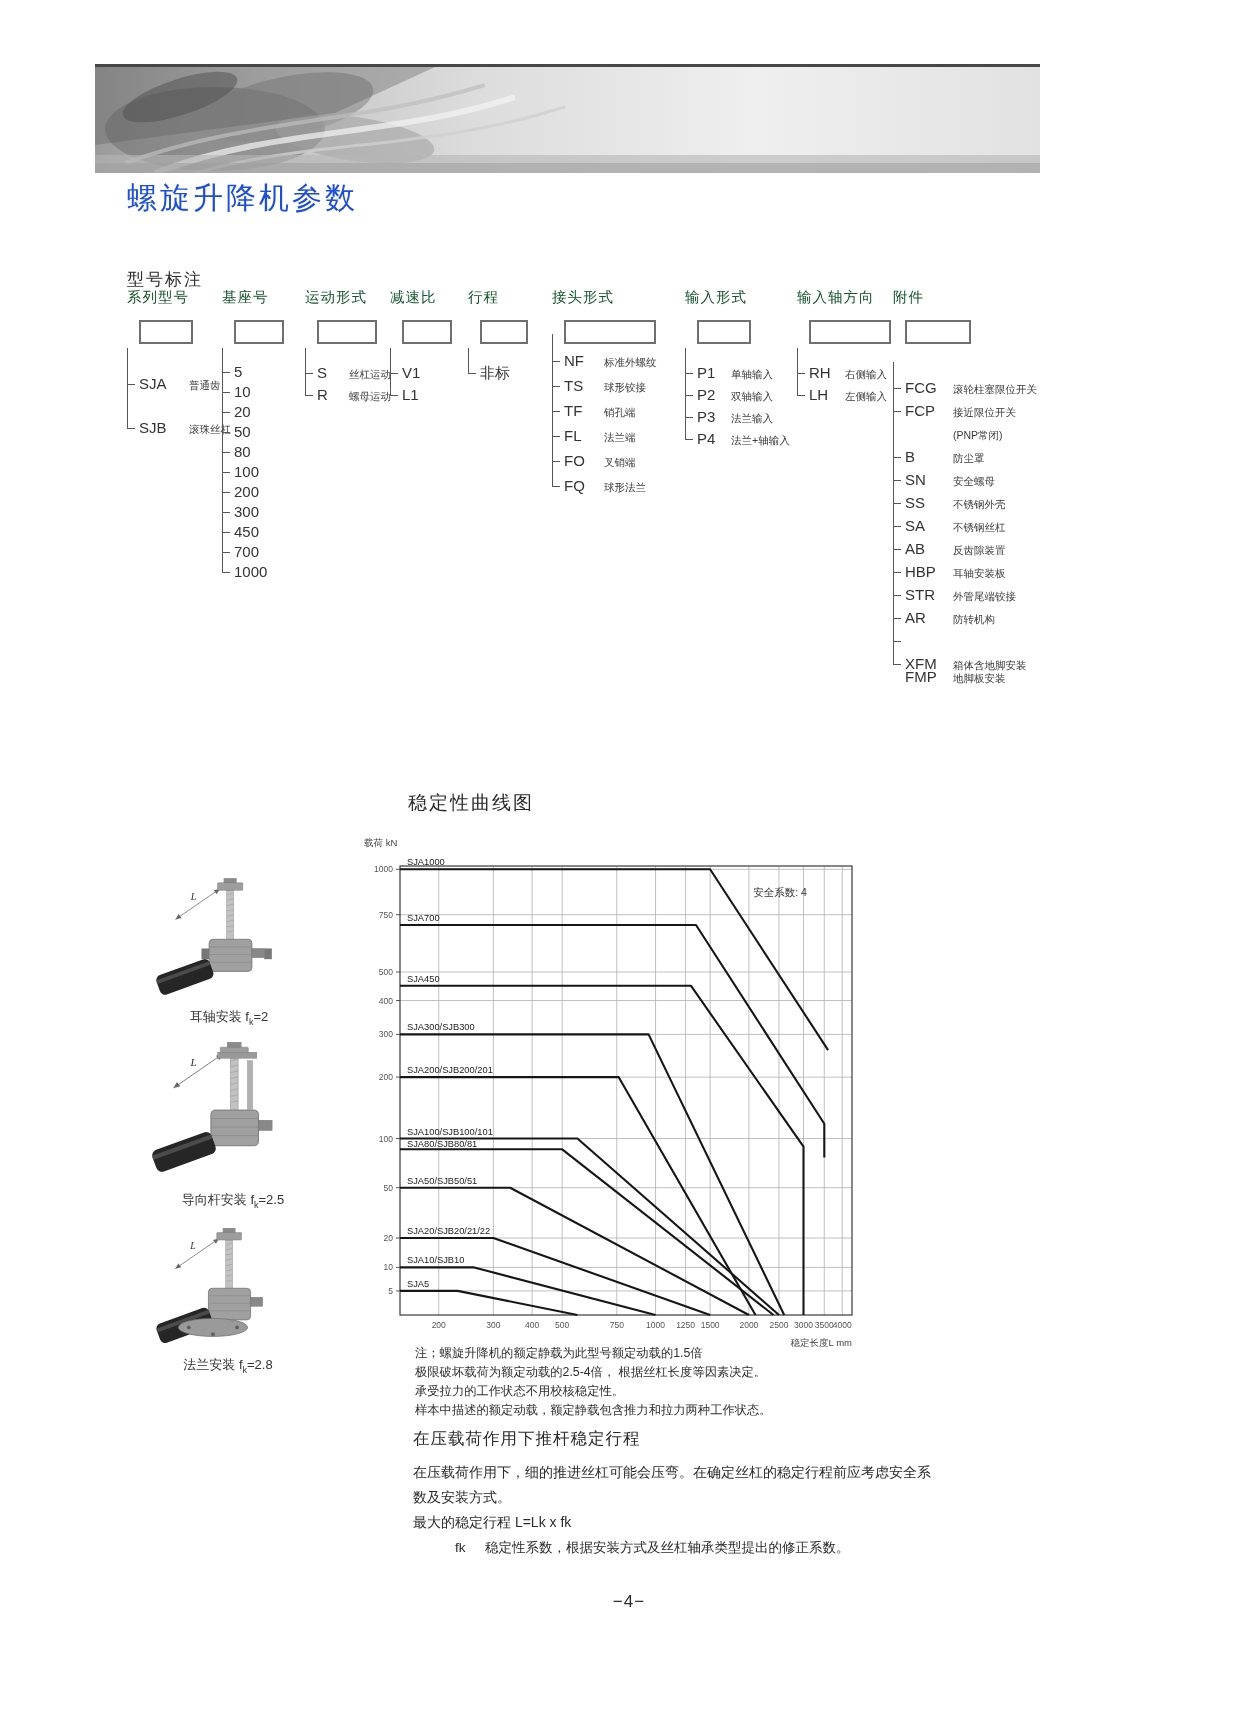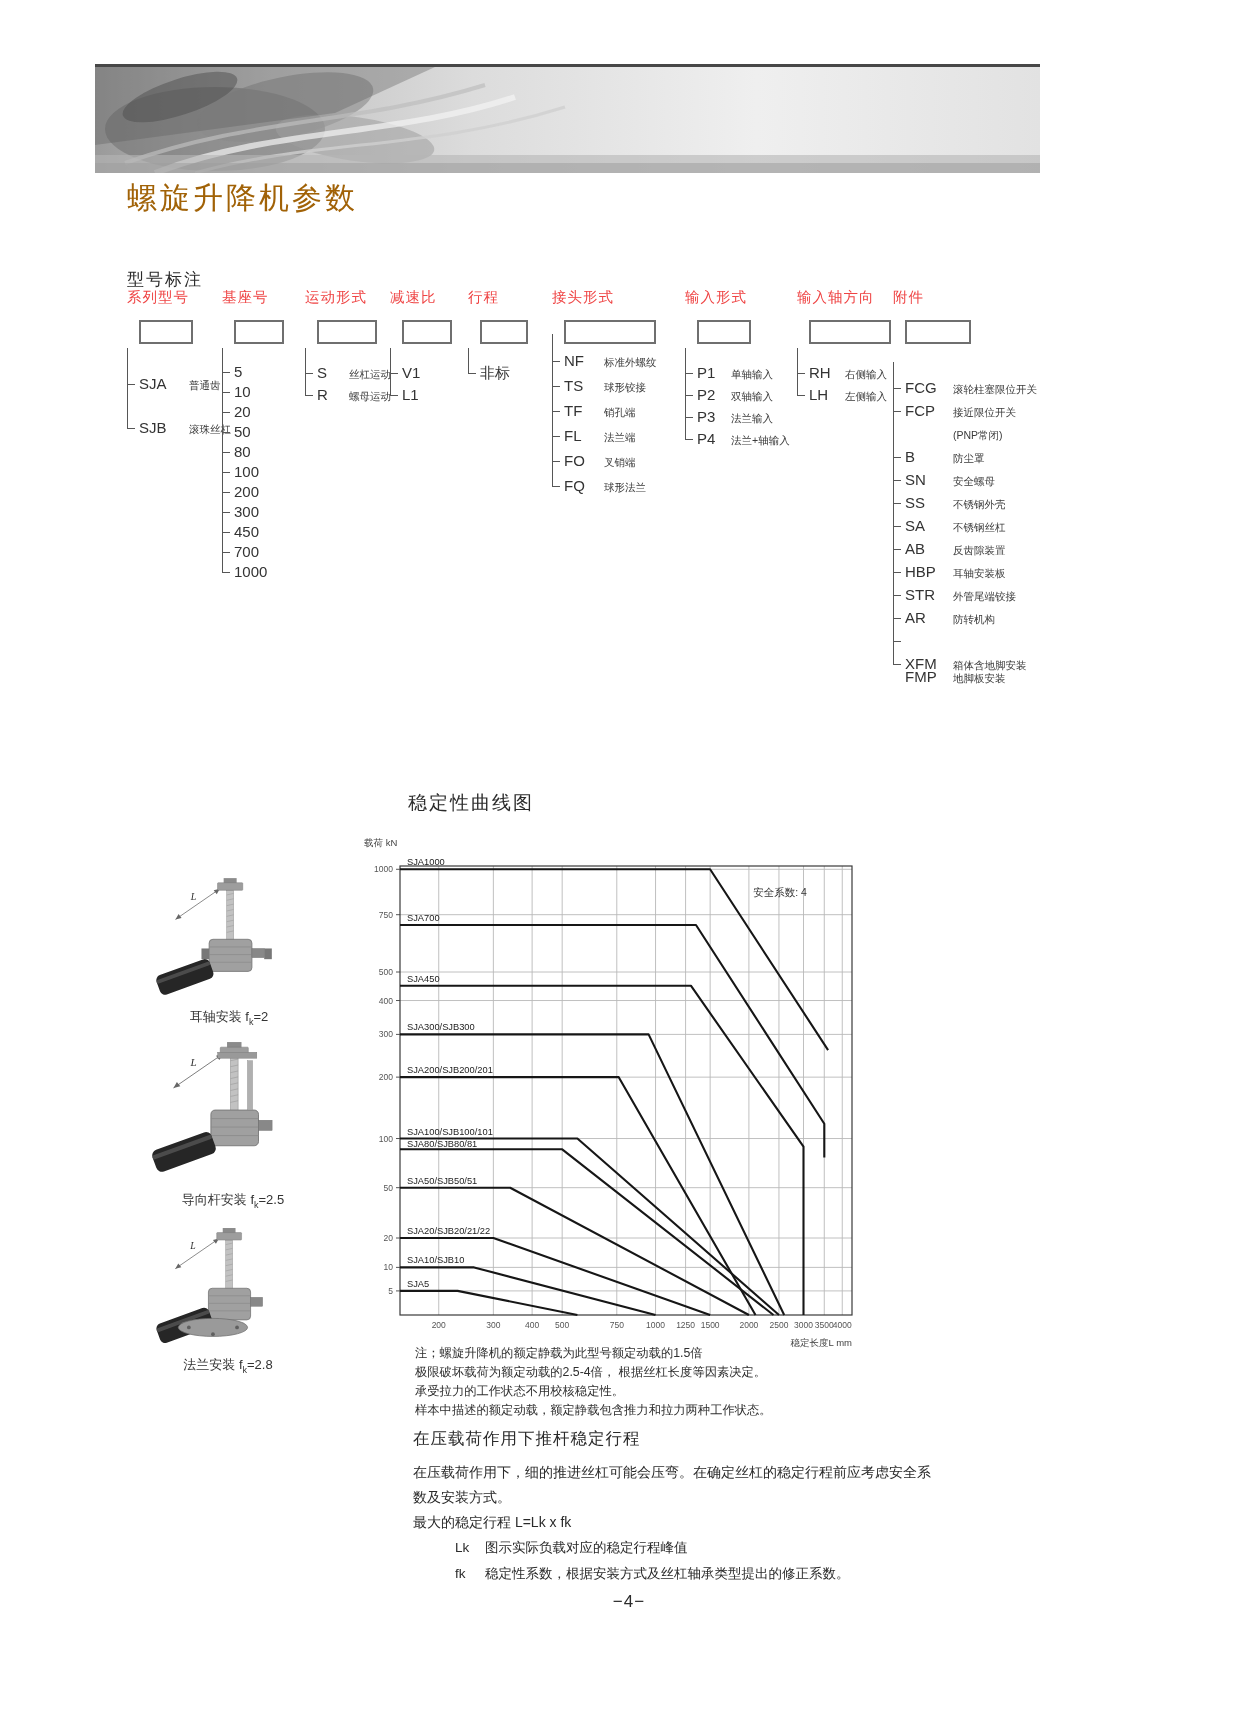--- a/index.html
+++ b/index.html
@@ -6,27 +6,27 @@
   .page{position:relative;width:1258px;height:1719px;margin:0 auto;background:#ffffff;overflow:hidden;
         font-family:"Liberation Sans", sans-serif;color:#222;}
 
   
   .banner{position:absolute;left:95px;top:64px;width:945px;height:106px;
           border-top:3px solid #474747;
           background:linear-gradient(90deg,#9a9a9a 0%,#c2c2c2 18%,#dcdcdc 40%,#efefef 70%,#e2e2e2 100%);}
   .banner svg{position:absolute;left:0;top:0;}
 
   
-  .h1{position:absolute;left:127px;top:178px;font-size:30px;letter-spacing:3px;color:#a16207;font-weight:500;}
+  .h1{position:absolute;left:127px;top:178px;font-size:30px;letter-spacing:3px;color:#1d4ed8;font-weight:500;}
   .section-title{position:absolute;left:127px;top:268px;font-size:17px;letter-spacing:2px;color:#2b2b2b;}
   .chart-title{position:absolute;left:408px;top:790px;font-size:19px;letter-spacing:2px;color:#2b2b2b;}
 
   
   .model-col{position:absolute;top:288px;white-space:nowrap;}
-  .col-header{font-size:14.5px;letter-spacing:1px;color:#ef4444;height:20px;}
+  .col-header{font-size:14.5px;letter-spacing:1px;color:#14532d;height:20px;}
   .code-box{height:20px;border:2px solid #6f6f6f;margin:12px 0 0 12px;background:#fff;}
   .col-list{list-style:none;margin:0;padding:0;position:relative;}
   .col-list::before{content:'';position:absolute;left:0;top:-14px;bottom:calc(var(--ih)/2);width:1px;background:#565656;}
   .col-list li{position:relative;padding-left:12px;}
   .col-list li::before{content:'';position:absolute;left:0;top:50%;width:8px;height:1px;background:#565656;}
   .col-list li.cont::before{display:none;}
   .code{font-size:15px;color:#333;display:inline-block;}
   .desc{font-size:10.5px;color:#3a3a3a;margin-left:6px;}
   li.cont .desc{margin-left:48px;}
 
@@ -334,18 +334,17 @@
     <div>极限破坏载荷为额定动载的2.5-4倍， 根据丝杠长度等因素决定。</div>
     <div>承受拉力的工作状态不用校核稳定性。</div>
     <div>样本中描述的额定动载，额定静载包含推力和拉力两种工作状态。</div>
   </div>
 
   <div class="stability">
     <div class="head">在压载荷作用下推杆稳定行程</div>
     <div class="line">在压载荷作用下，细的推进丝杠可能会压弯。在确定丝杠的稳定行程前应考虑安全系</div>
     <div class="line">数及安装方式。</div>
     <div class="line">最大的稳定行程 L=Lk x fk</div>
-    <div class="def"><span class="term">Lk</span><span>图示实际负载对应的稳定行程峰值</span></div>
     <div class="def"><span class="term">fk</span><span>稳定性系数，根据安装方式及丝杠轴承类型提出的修正系数。</span></div>
   </div>
 
   <div class="footer">−4−</div>
 </div>
 
 </body></html>

